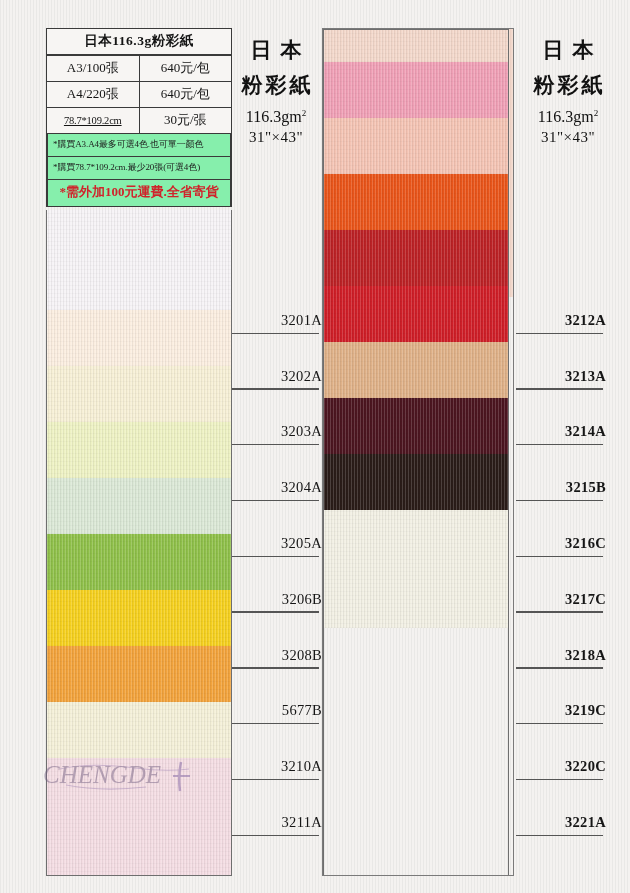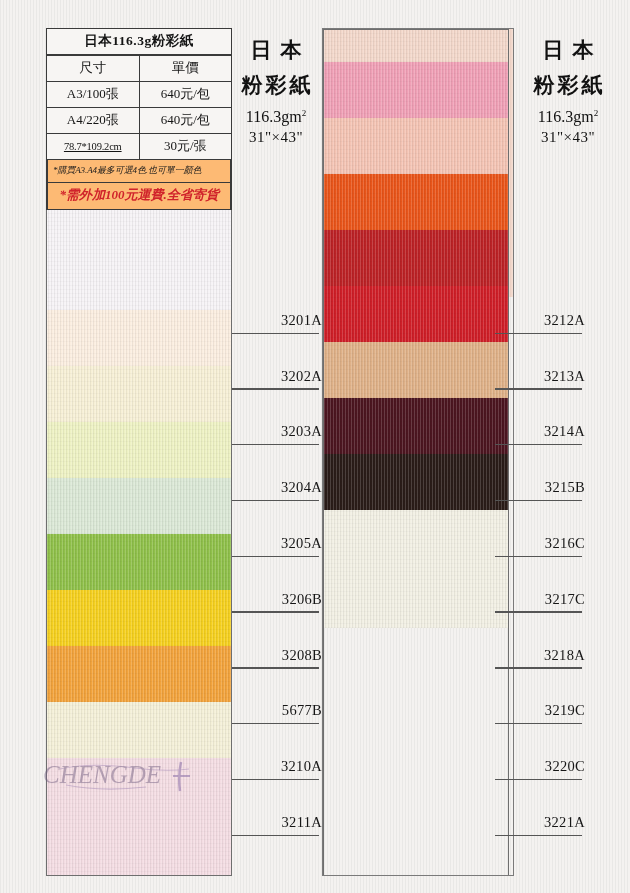--- a/index.html
+++ b/index.html
@@ -63,28 +63,27 @@
     color: #141414;
     white-space: nowrap;
   }
   #price-table td.c1 { width: 50%; border-right: 1.1px solid #3a3a3a; }
   #price-table td.small { font-size: 10.5px; letter-spacing: -.2px; text-decoration: underline; }
   #price-table tr.hdr td { font-size: 13.5px; }
 
   .note-row {
     border: 1.4px solid #3a3a3a;
     border-top: none;
-    background: #fdba74;
+    background: #86efac;
     font-size: 9px;
     color: #1c1c1c;
     padding: 4px 4px 5px 5px;
     letter-spacing: -.1px;
     white-space: nowrap;
     text-align: left;
-    font-style: italic;
   }
   .note-row.red {
     color: #d0232b;
     font-size: 13px;
     font-weight: bold;
     text-align: center;
     padding: 3px 0 5px;
     letter-spacing: 0;
   }
 
@@ -229,21 +228,21 @@
     letter-spacing: .5px;
     white-space: nowrap;
   }
 
   #hdr-mid  { left: 232px; top: 36px; width: 88px; }
   #hdr-right{ left: 516px; top: 36px; width: 104px; }
 
   
   .label-col { position: absolute; width: 90px; }
   #labels-left  { left: 232px; top: 278px; }
-  #labels-right { left: 495px; top: 278px; }
+  #labels-right { left: 516px; top: 278px; font-weight: bold; }
   .swatch-label {
     height: 55.8px;
     position: relative;
     font-size: 14.5px;
     color: #161616;
     text-align: right;
     letter-spacing: .3px;
   }
   .swatch-label span {
     position: absolute;
@@ -270,39 +269,36 @@
 <body>
 
 <div id="sheet">
 
   <div id="left-col">
 
     <div id="price-table">
       <div class="tbl-title">日本116.3g粉彩紙</div>
       <table>
         <tbody>
-            <tr class="hdr">
-          <td class="c1">尺寸</td>
-          <td>單價</td>
-        </tr>
         <tr>
           <td class="c1">A3/100張</td>
           <td>640元/包</td>
         </tr>
         <tr>
           <td class="c1">A4/220張</td>
           <td>640元/包</td>
         </tr>
         <tr>
           <td class="c1 small">78.7*109.2cm</td>
           <td>30元/張</td>
         </tr>
       </tbody>
         </table>
       <div class="note-row">*購買A3.A4最多可選4色.也可單一顏色</div>
+      <div class="note-row">*購買78.7*109.2cm.最少20張(可選4色)</div>
       <div class="note-row red">*需外加100元運費.全省寄貨</div>
     </div>
 
     <div id="left-swatches">
         <div class="swatch laid" style="height: 100px; background-color: rgb(246, 243, 246);"></div>
         <div class="swatch laid" style="height: 56px; background-color: rgb(251, 238, 224);"></div>
         <div class="swatch laid" style="height: 56px; background-color: rgb(247, 240, 214);"></div>
         <div class="swatch laid" style="height: 56px; background-color: rgb(238, 242, 196);"></div>
         <div class="swatch laid" style="height: 56px; background-color: rgb(219, 232, 214);"></div>
         <div class="swatch laid" style="height: 56px; background-color: rgb(143, 192, 74);"></div>

